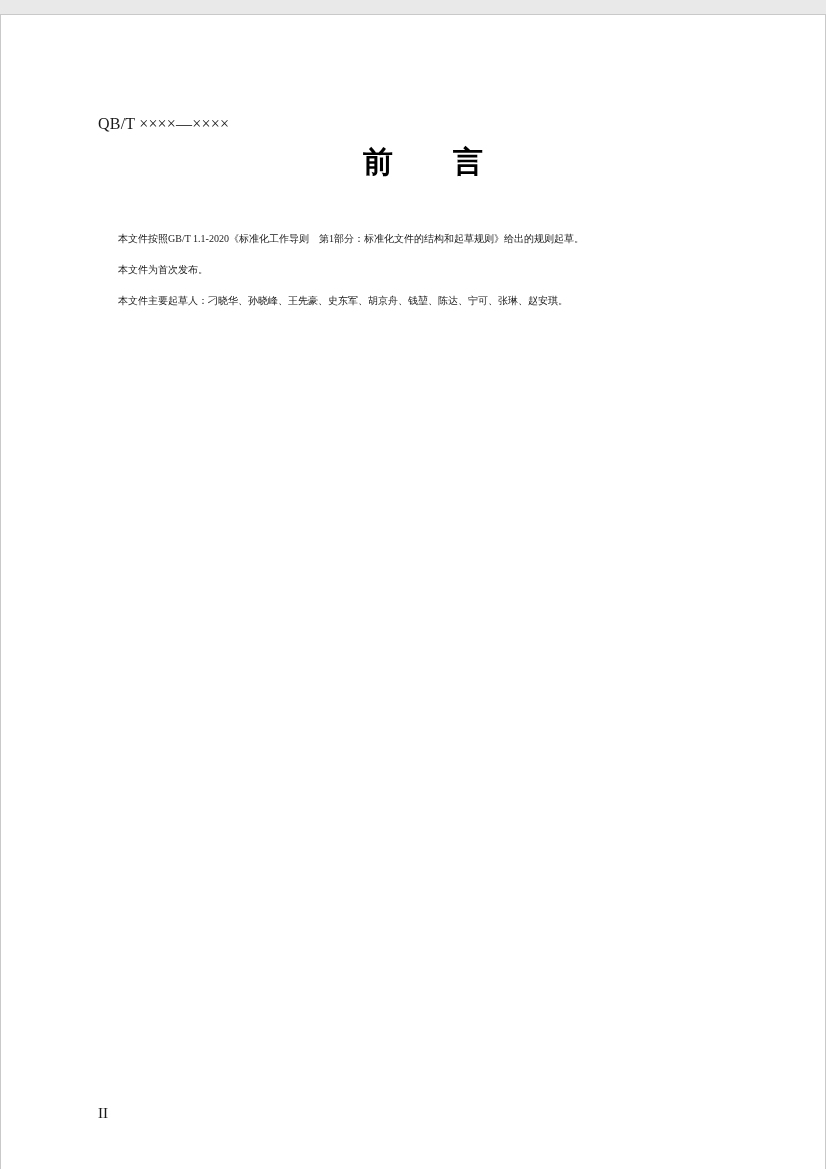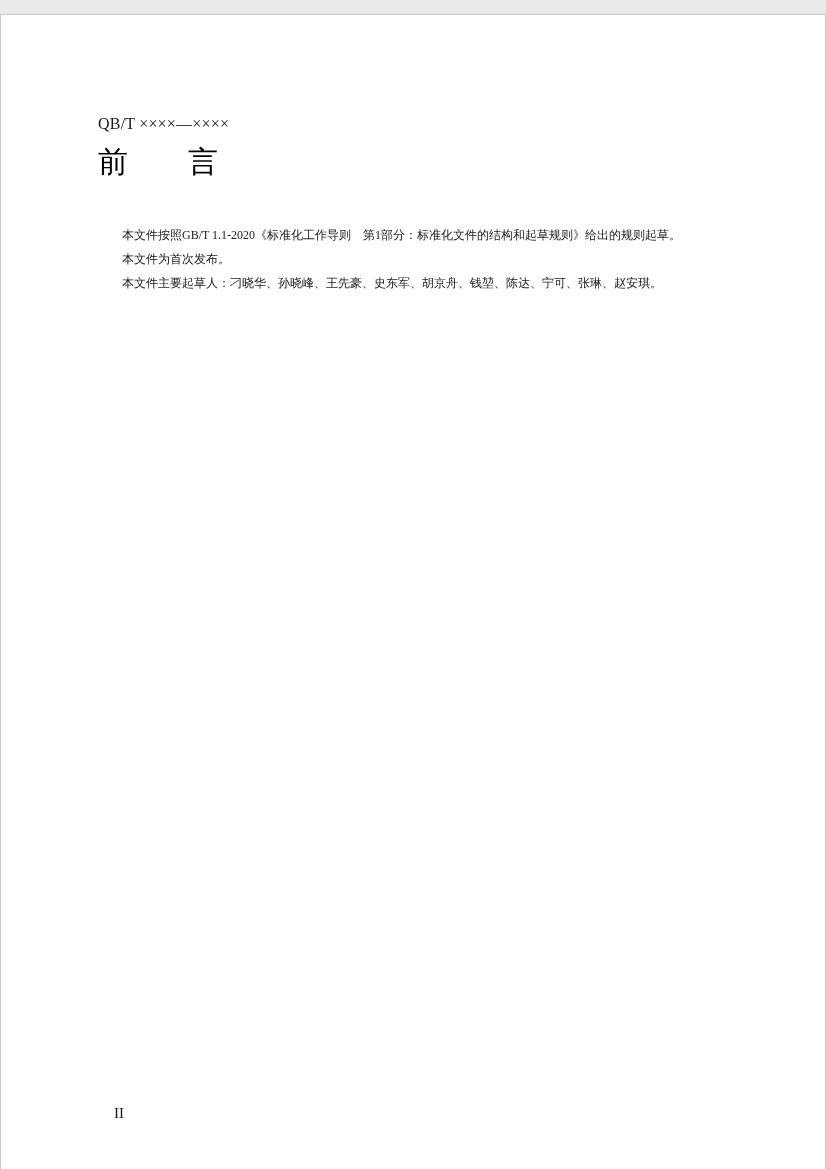--- a/index.html
+++ b/index.html
@@ -27,41 +27,41 @@
   .doc-number {
     margin-top: 100px;
     font-family: "Liberation Serif", "DejaVu Serif", serif;
     font-size: 16px;
     line-height: 18px;
     letter-spacing: 0.2px;
     white-space: nowrap;
   }
   .doc-title {
     margin-top: 13px;
-    text-align: left;
+    text-align: center;
     font-family: "Liberation Sans", "DejaVu Sans", sans-serif;
-    font-weight: normal;
+    font-weight: bold;
     font-size: 30px;
     line-height: 32px;
     color: #000;
   }
   .body-text {
     margin-top: 45px;
     font-family: "Liberation Serif", "DejaVu Serif", serif;
-    font-size: 12px;
-    line-height: 24px;
+    font-size: 10px;
+    line-height: 31px;
     text-align: justify;
   }
   .body-text p {
     margin: 0;
     text-indent: 2em;
   }
   .page-number {
     position: absolute;
-    left: 113px;
+    left: 97px;
     top: 1089px;
     font-family: "Liberation Serif", "DejaVu Serif", serif;
     font-size: 15px;
     line-height: 18px;
   }
 </style>
 </head>
 <body>
 
 <div class="page">

